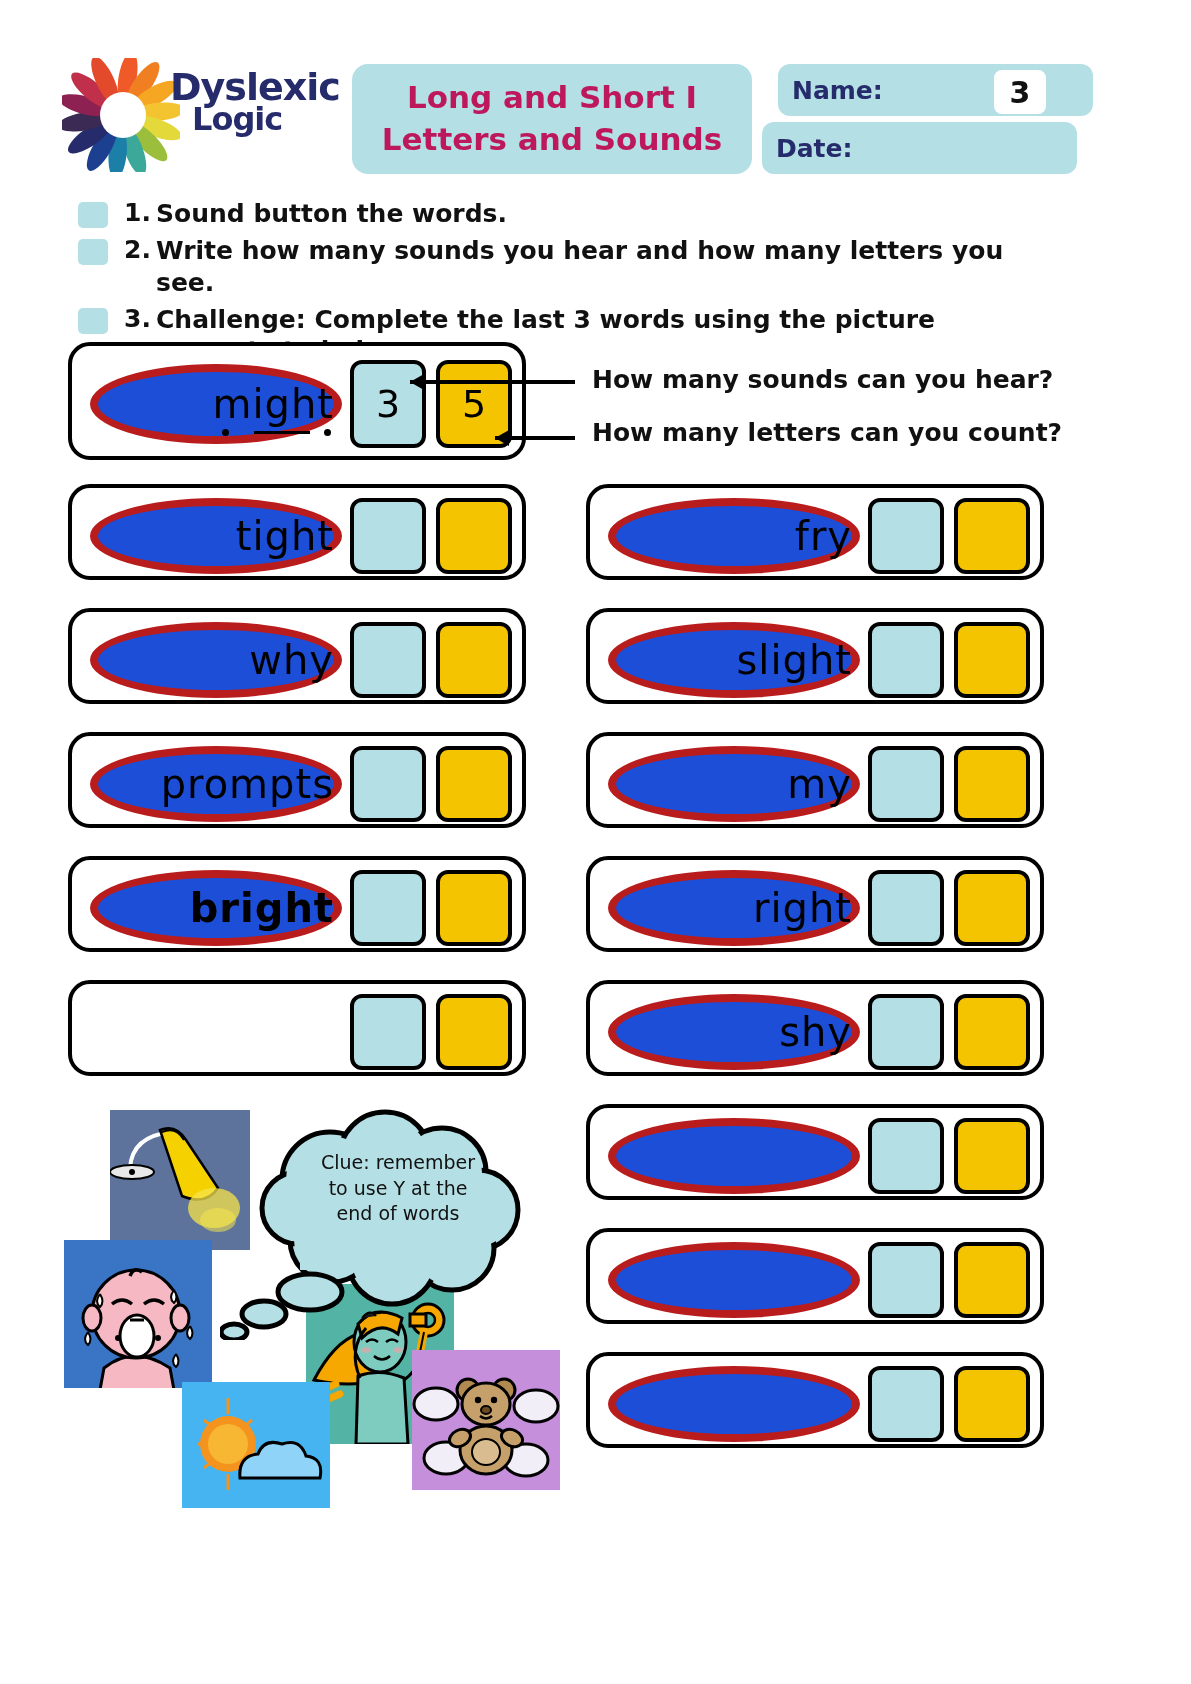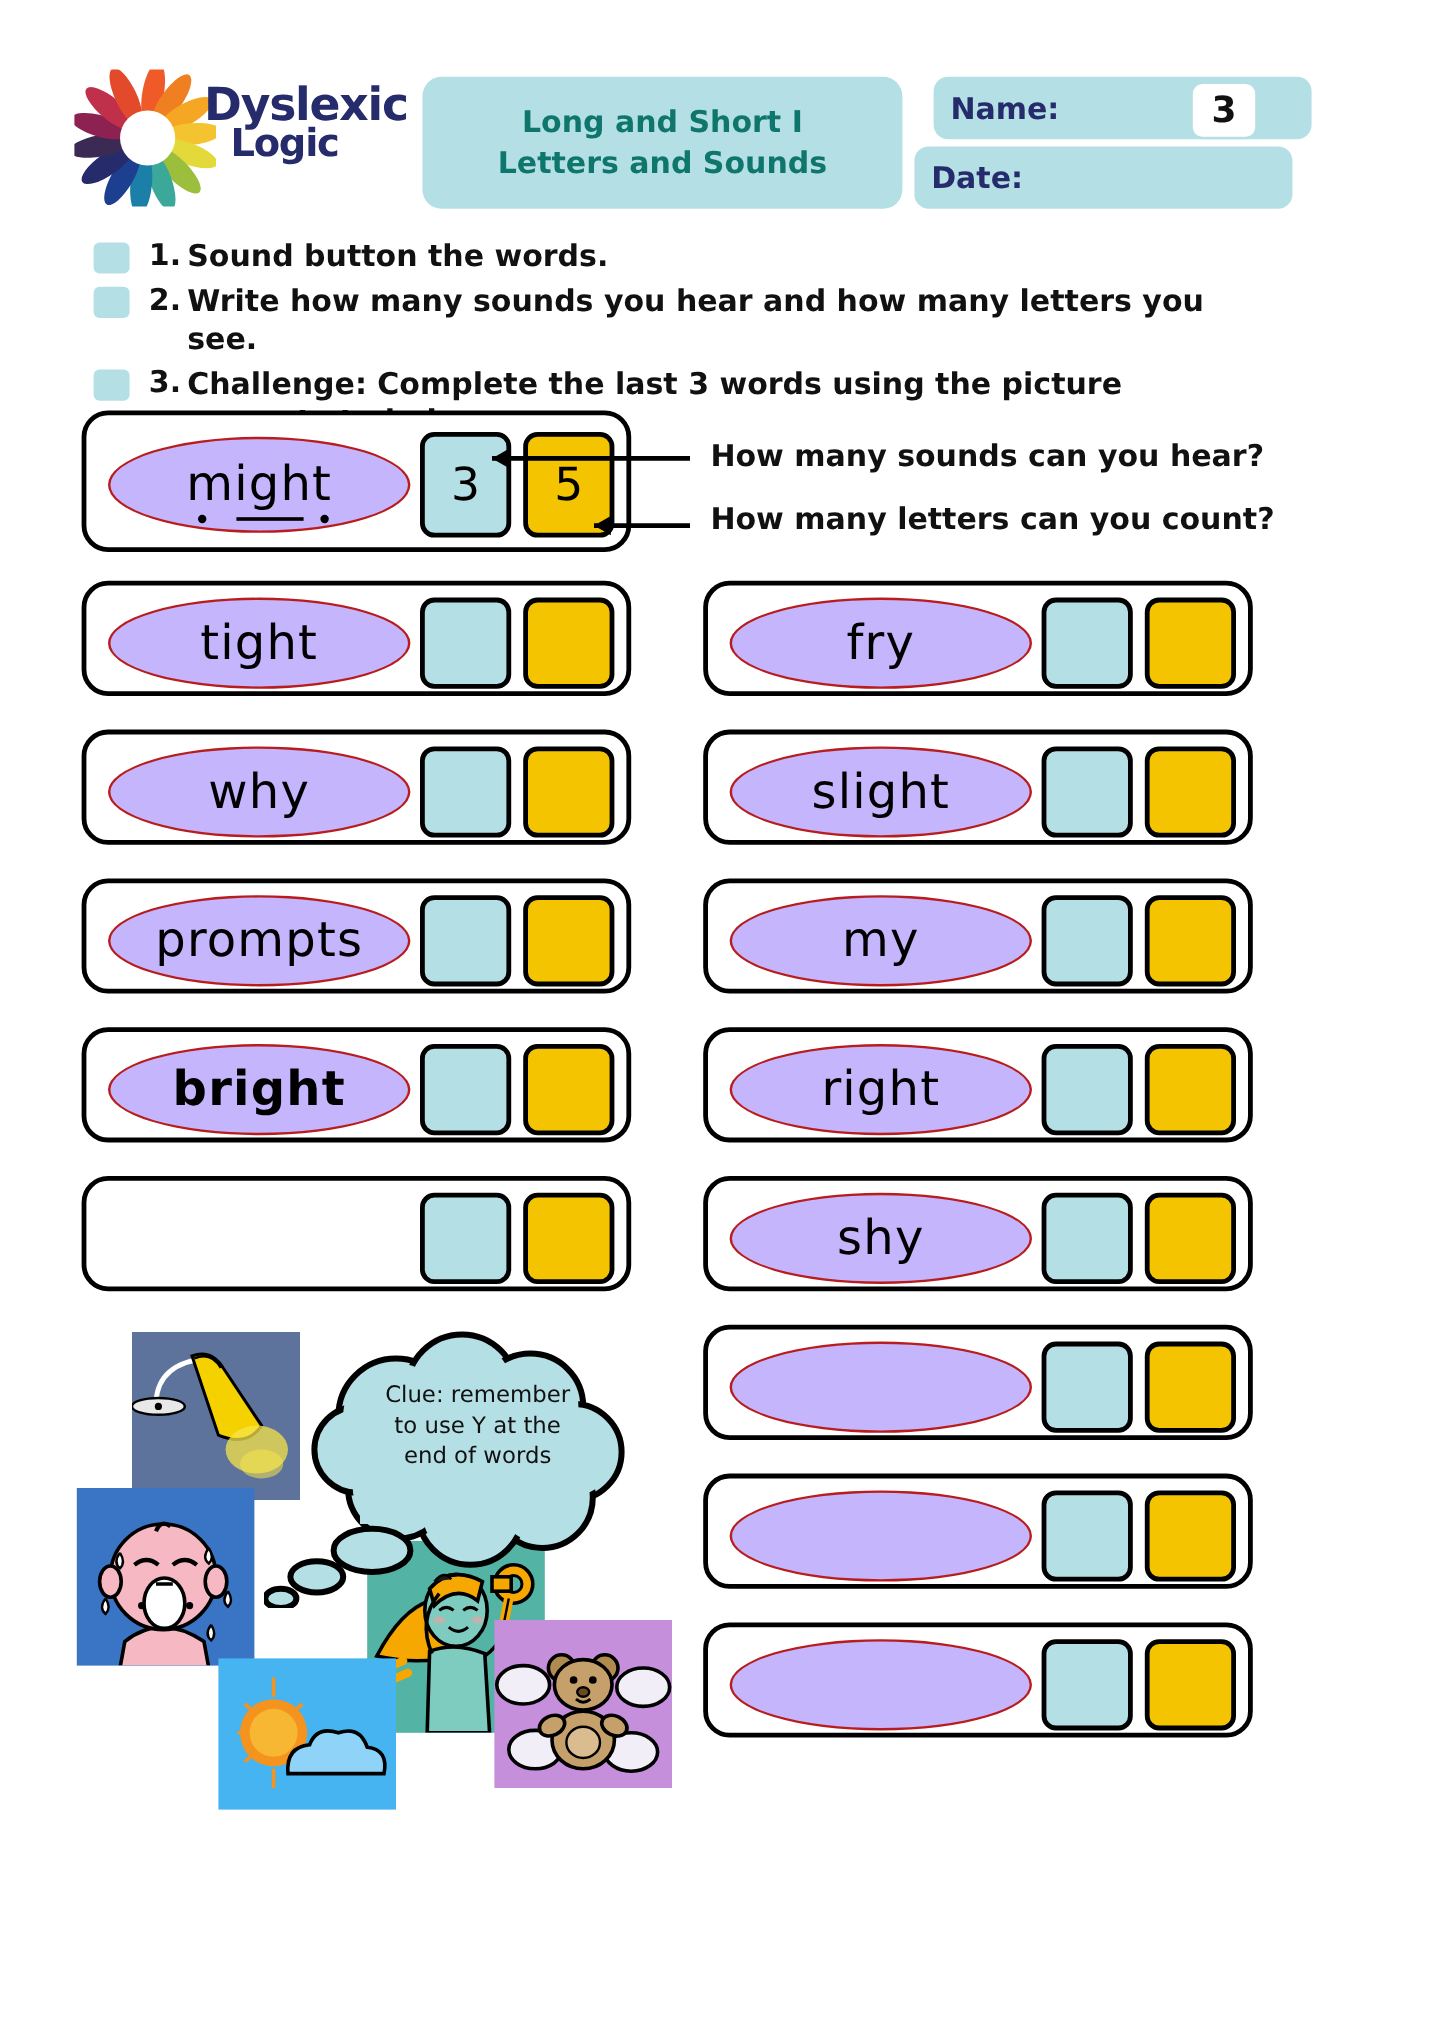--- a/index.html
+++ b/index.html
@@ -53,23 +53,23 @@
   .title-box {
     position: absolute;
     left: 352px; top: 12px;
     width: 400px; height: 110px;
     background: #b4dfe5;
     border-radius: 16px;
     display: flex;
     flex-direction: column;
     align-items: center;
     justify-content: center;
-    color: #0f766e;
-    font-weight: bold;
-    font-size: 25px;
+    color: #be185d;
+    font-weight: bold;
+    font-size: 31px;
     line-height: 1.35;
     text-align: center;
   }
   .name-box, .date-box {
     position: absolute;
     left: 762px;
     width: 315px;
     height: 52px;
     background: #b4dfe5;
     border-radius: 12px;
@@ -139,26 +139,26 @@
   .row-card {
     position: absolute;
     box-sizing: border-box;
     border: 4px solid #000;
     border-radius: 22px;
     background: #fff;
   }
   .ellipse {
     position: absolute;
     box-sizing: border-box;
-    border: 2px solid #b91c1c;
+    border: 8px solid #b91c1c;
     border-radius: 50%;
-    background: #c4b5fd;
+    background: #1d4ed8;
     display: flex;
     align-items: center;
-    justify-content: center;
+    justify-content: flex-end;
   }
   .word {
     font-size: 40px;
     color: #000;
     font-family: "DejaVu Sans", sans-serif;
     letter-spacing: 1px;
     position: relative;
   }
   .sqr {
     position: absolute;

